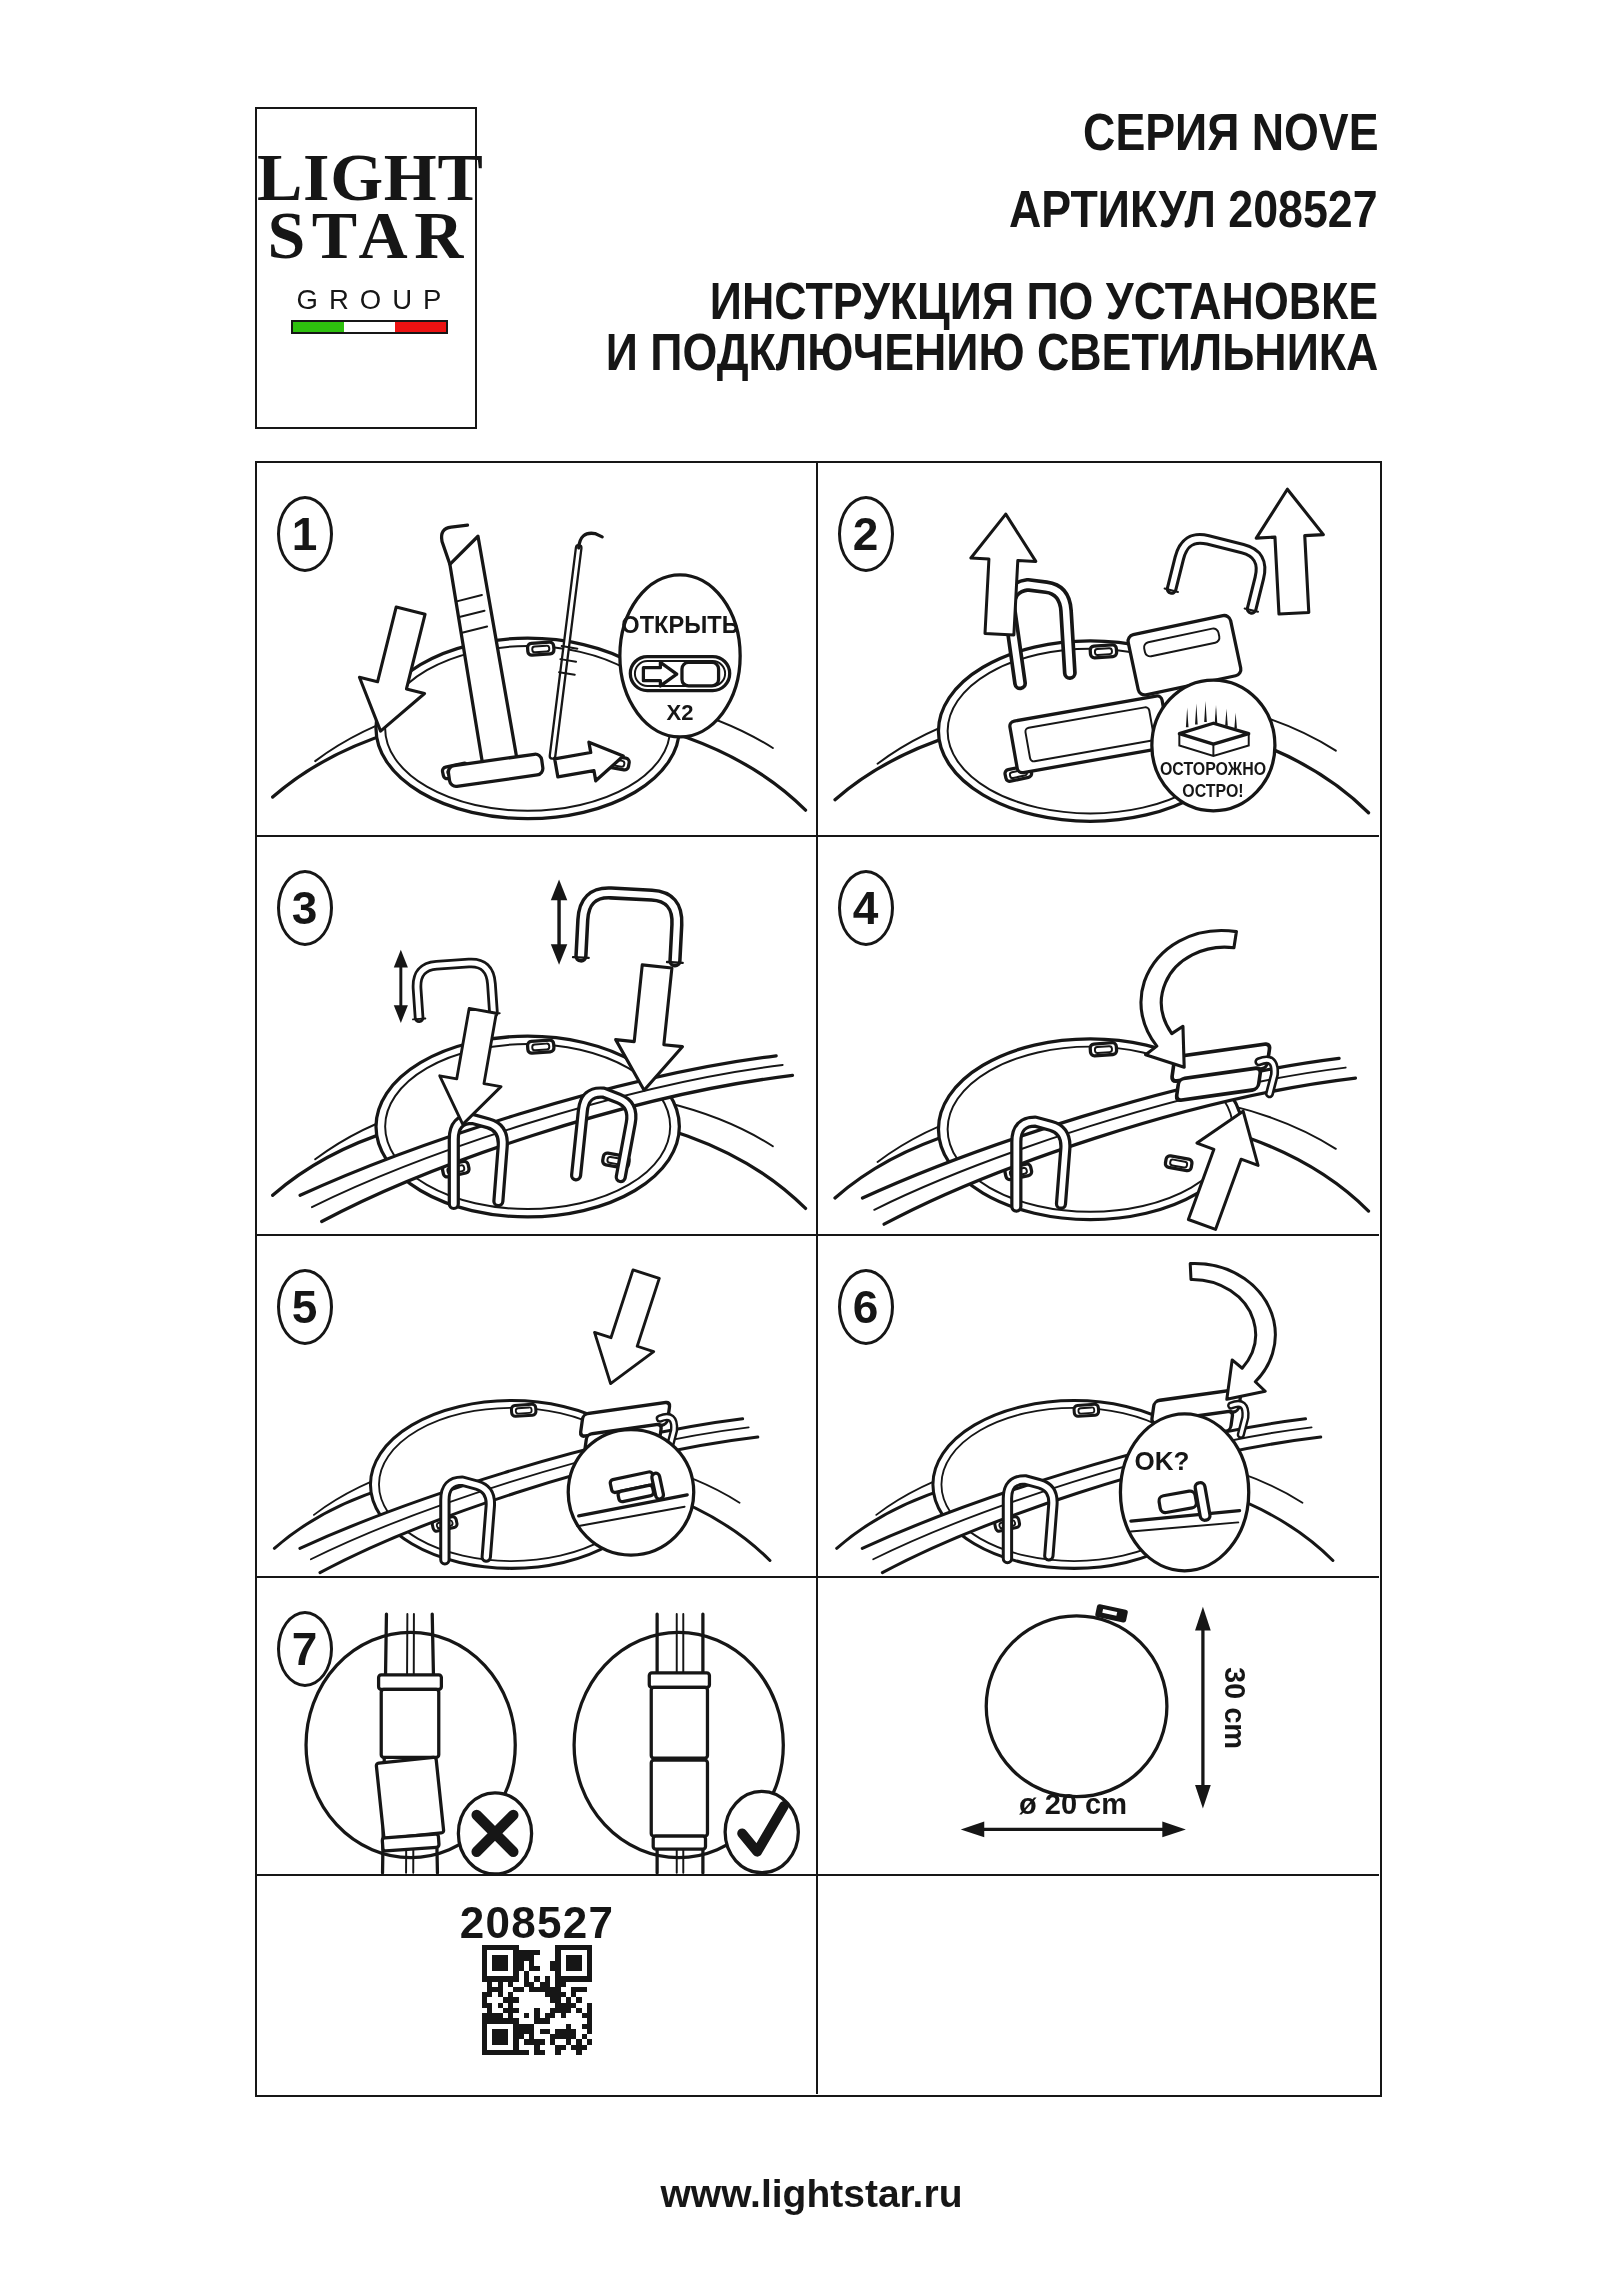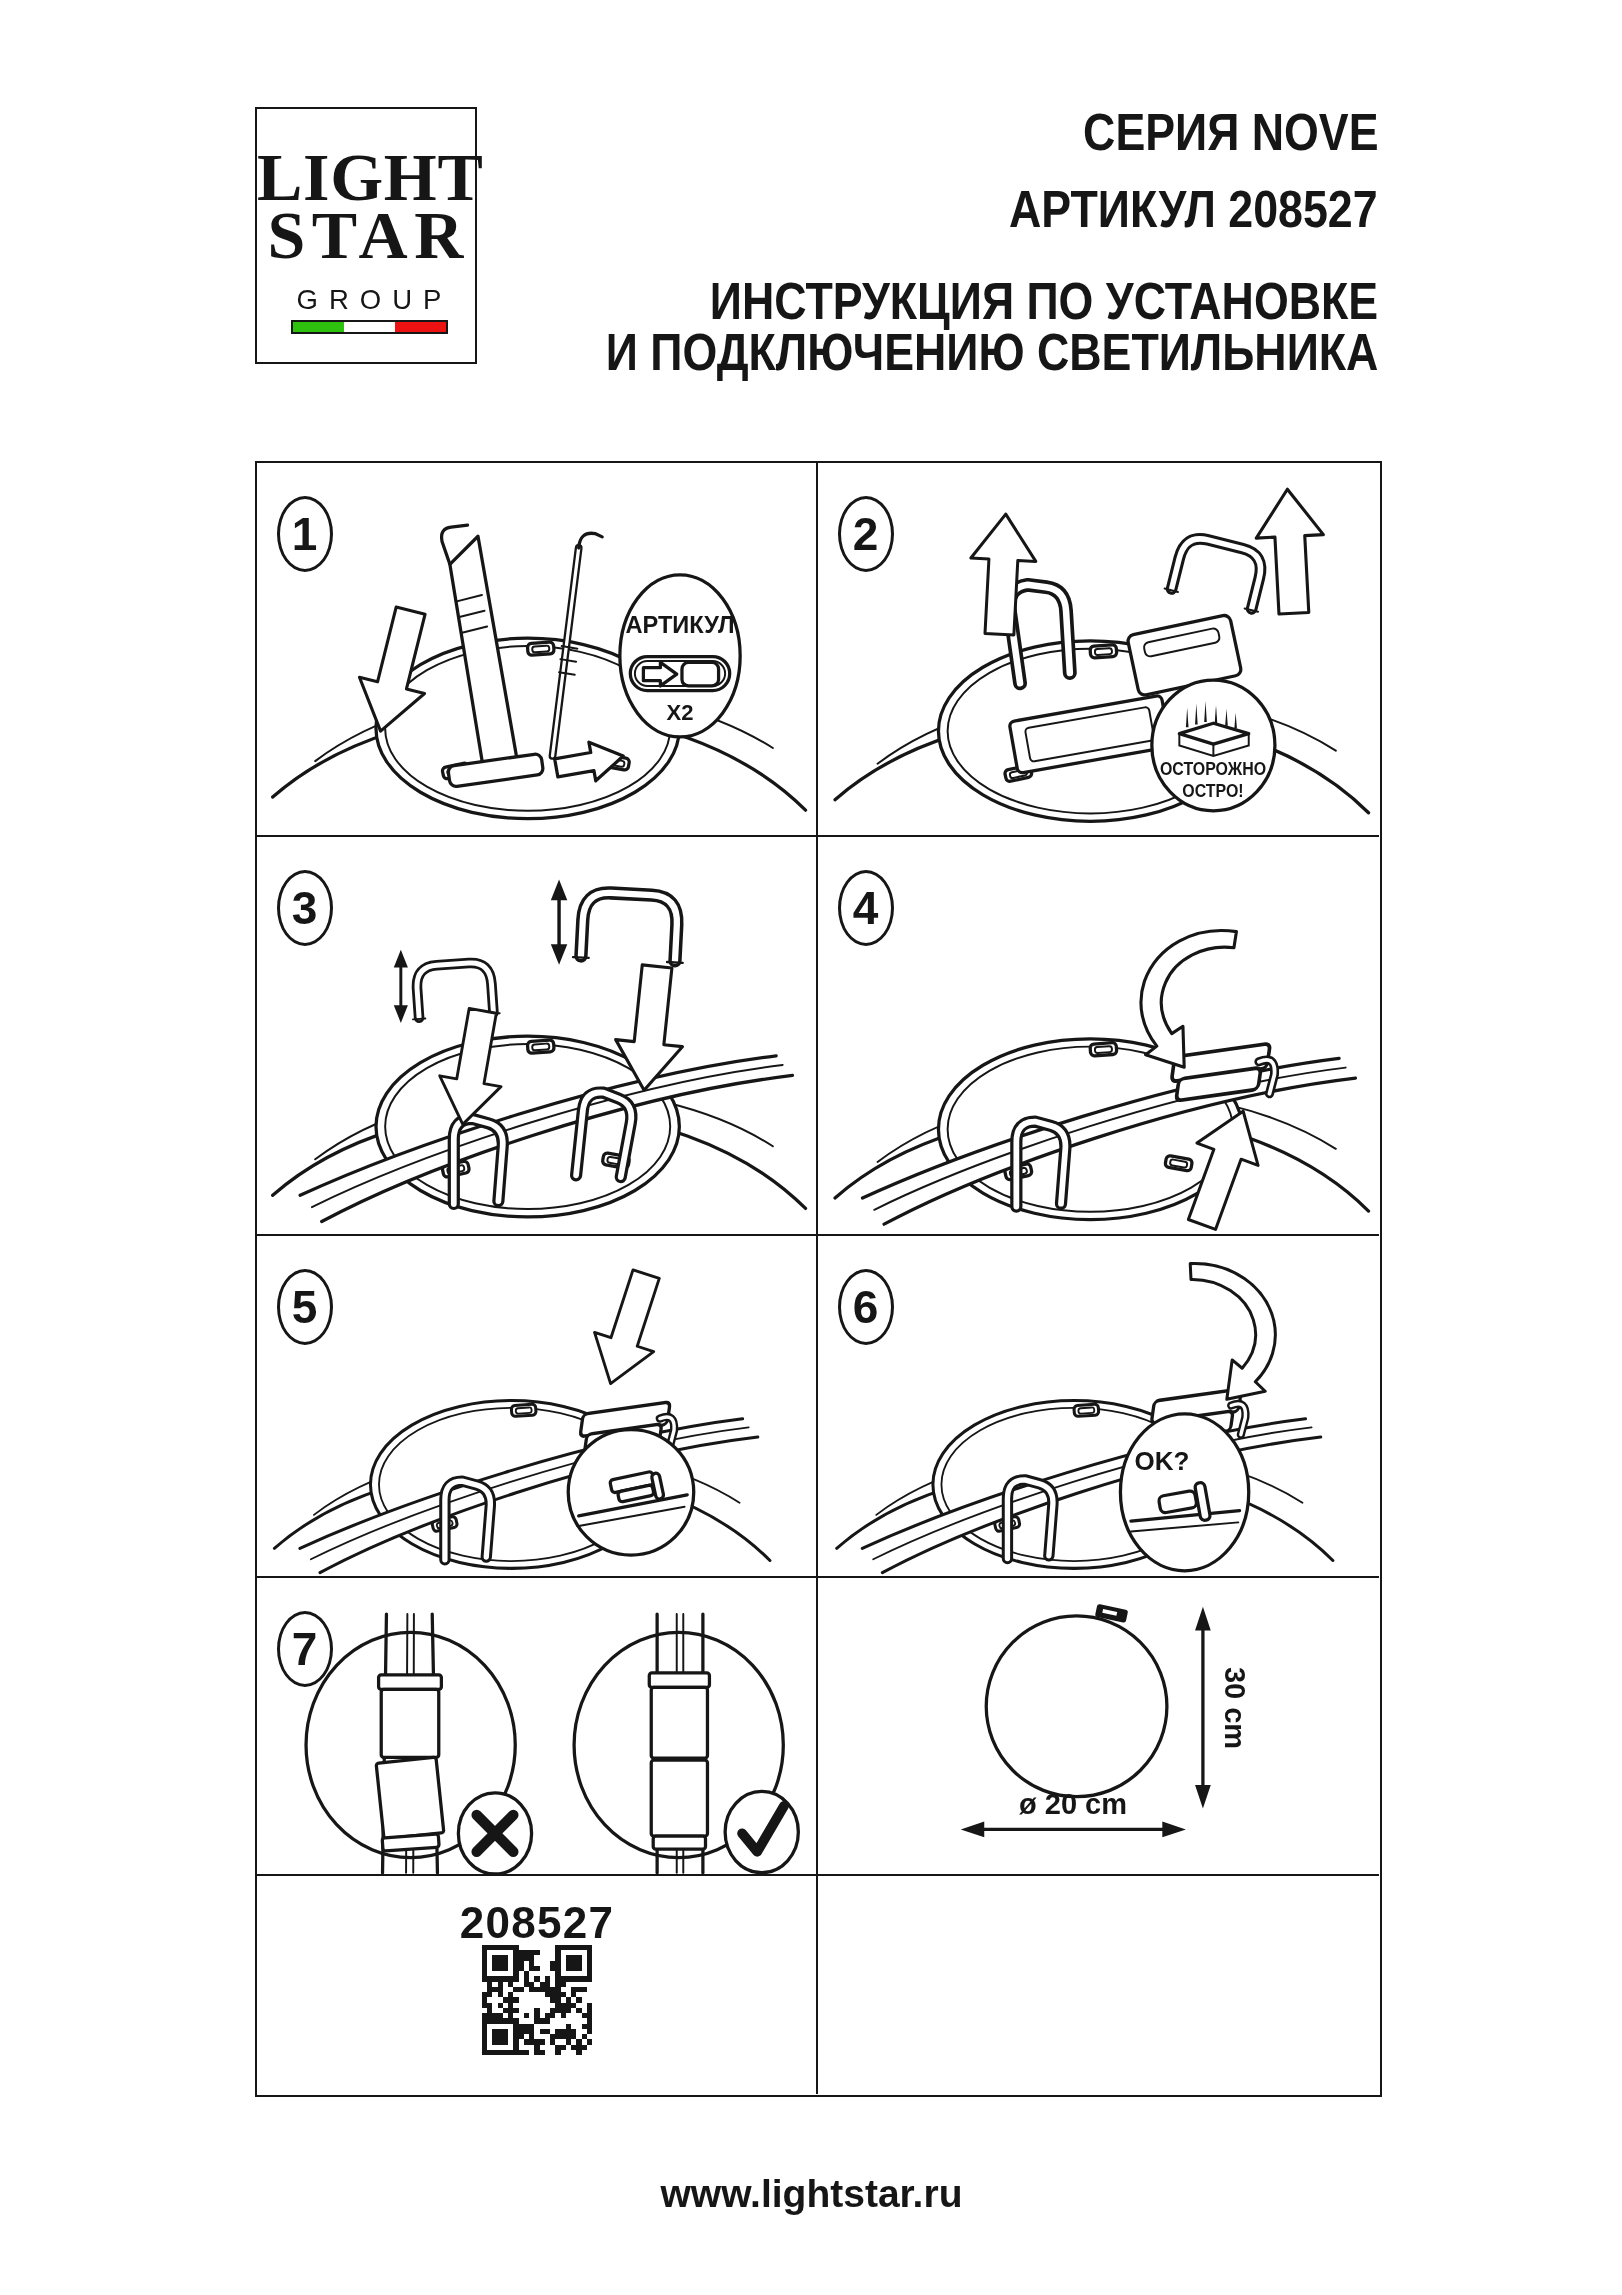--- a/index.html
+++ b/index.html
@@ -1,19 +1,19 @@
 <!DOCTYPE html>
 <html style="font-size:10.5px"><head>
 <meta charset="utf-8">
 <style>
   html,body{margin:0;padding:0;background:#e8e8e8;}
   .page{position:relative;width:1623px;height:2295px;background:#ffffff;overflow:hidden;
         font-family:"Liberation Sans",sans-serif;color:#161616;}
   
-  .logo-box{position:absolute;left:255px;top:107px;width:222px;height:257px;border:2.6px solid #161616;box-sizing:border-box;}
+  .logo-box{position:absolute;left:255px;top:107px;width:222px;height:322px;border:2.6px solid #161616;box-sizing:border-box;}
   .logo-w{position:absolute;width:100%;text-align:center;font-family:"Liberation Serif",serif;font-weight:bold;white-space:nowrap;}
   .logo-light{top:34px;font-size:68px;letter-spacing:0.7px;line-height:1;}
   .logo-star{top:92px;font-size:68px;letter-spacing:6.5px;padding-left:5.2px;box-sizing:border-box;line-height:1;}
   .logo-group{top:166px;font-family:"Liberation Sans",sans-serif;font-weight:400;font-size:27.5px;letter-spacing:11px;padding-left:17px;box-sizing:border-box;line-height:1;margin-top:11px;}
   .flag{position:absolute;left:34px;top:211px;width:153px;height:9.8px;border:2px solid #161616;display:flex;}
   .flag span{height:100%;}
   .flag .fg{width:33.4%;}
   .flag .fw2{width:33.3%;}
   .flag .fr{width:33.3%;}
   
@@ -173,21 +173,21 @@
           <ellipse class="fw" cx="647" cy="295" rx="92" ry="124"></ellipse>
           <g transform="translate(647,322)">
             <rect class="fw" x="-76" y="-26" width="152" height="52" rx="26"></rect>
             <rect class="ln3" x="-69" y="-19" width="138" height="38" rx="19"></rect>
             <polygon class="fw" stroke-width="4" points="-56,-9 -30,-9 -30,-17 -5,1 -30,19 -30,11 -56,11"></polygon>
             <rect class="fw" x="3" y="-17" width="56" height="36" rx="10"></rect>
           </g>
         </g>
       </svg>
       <div class="badge">1</div>
-      <div class="ov ov-open" style="left:423px;top:162px;">АРТИКУЛ</div>
+      <div class="ov ov-open" style="left:423px;top:162px;">ОТКРЫТЬ</div>
       <div class="ov ov-x2" style="left:423px;top:250px;">X2</div>
     </div>
 
     <div class="cell bB">
       <svg class="panel" viewBox="0 0 857 569" preserveAspectRatio="none">
         <use href="#scene" transform="translate(6,10)"></use>
 
         <g transform="translate(415,415) rotate(-10)">
           <rect class="fw" x="-118" y="-40" width="236" height="80" rx="8"></rect>
           <rect class="ln3" x="-96" y="-26" width="192" height="52" rx="6"></rect>

